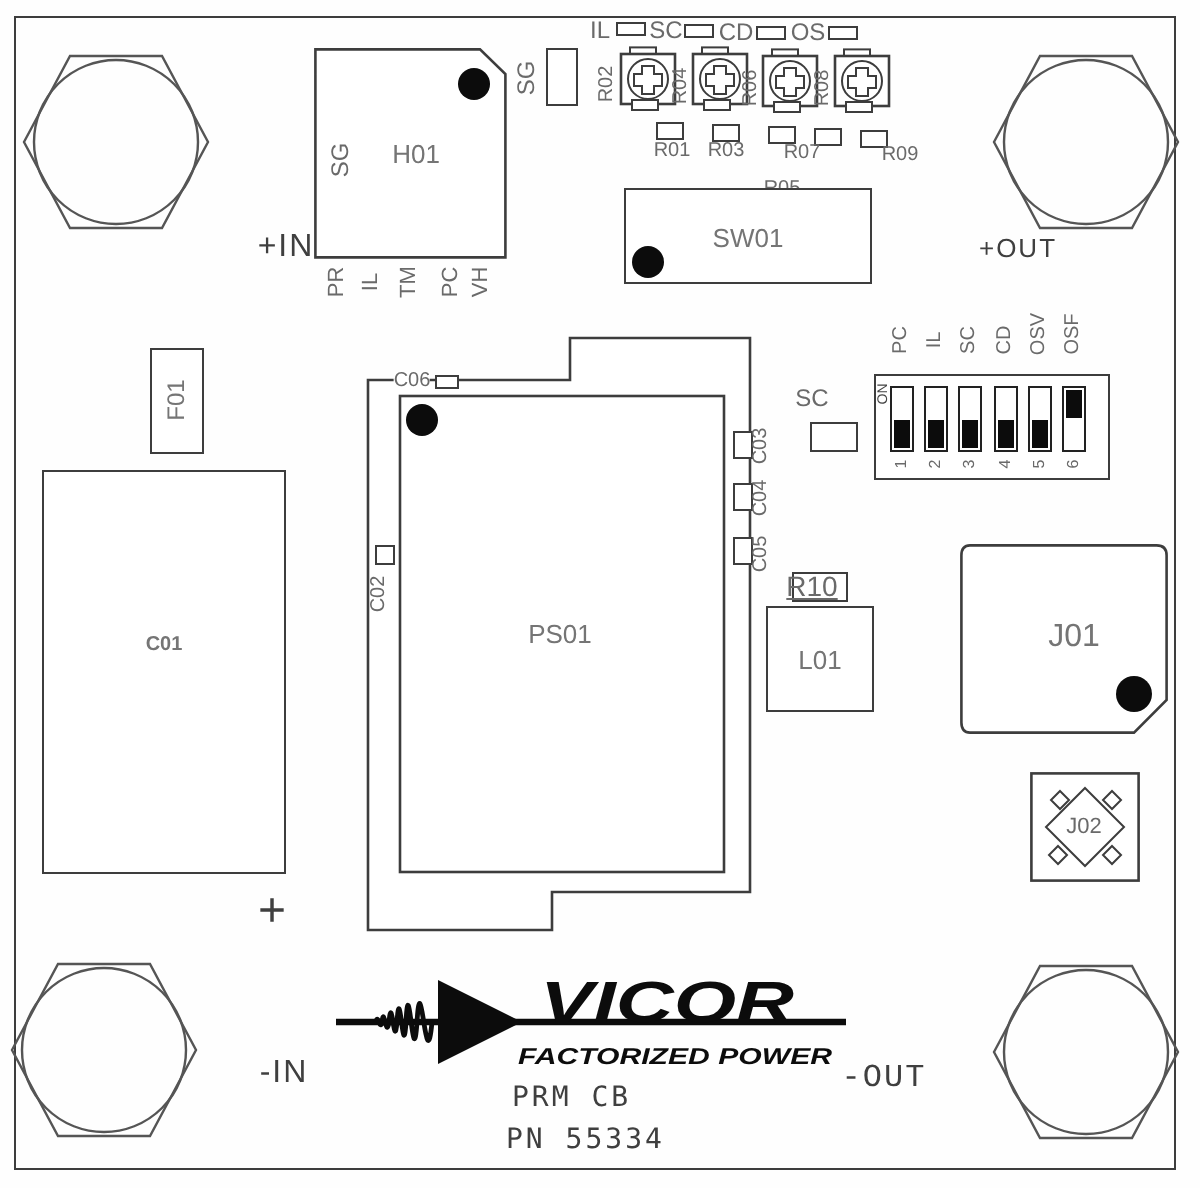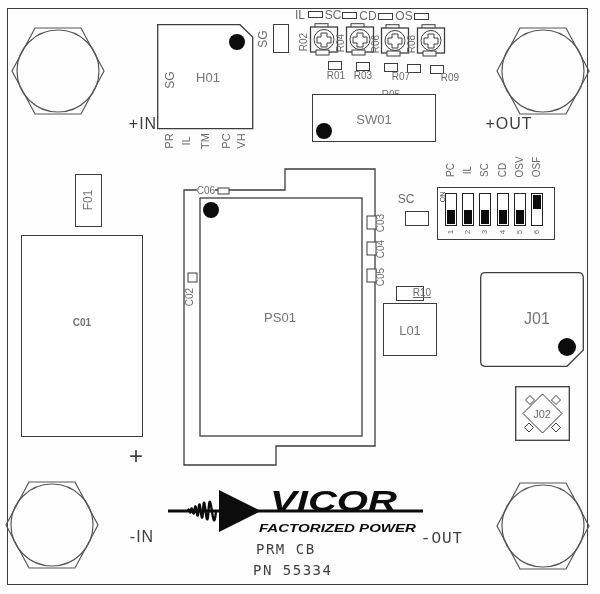--- a/index.html
+++ b/index.html
@@ -35,21 +35,21 @@
   <svg style="left:6px;top:482px" width="92" height="86" viewBox="0 0 92 86">
     <polygon points="0,43 23,0 69,0 92,43 69,86 23,86" fill="none" stroke="#555" stroke-width="1.2"></polygon>
     <circle cx="46" cy="43" r="41" fill="none" stroke="#555" stroke-width="1.2"></circle>
   </svg>
   <svg style="left:497px;top:483px" width="92" height="86" viewBox="0 0 92 86">
     <polygon points="0,43 23,0 69,0 92,43 69,86 23,86" fill="none" stroke="#555" stroke-width="1.2"></polygon>
     <circle cx="46" cy="43" r="41" fill="none" stroke="#555" stroke-width="1.2"></circle>
   </svg>
 
   <span class="ctr silk" style="left:107px;top:124px;font-size:16px;letter-spacing:1px;margin-left:36px;">+IN</span>
-  <span class="ctr silk" style="left:509px;top:124px;font-size:16px;letter-spacing:1px;text-align:right;">+OUT</span>
+  <span class="ctr silk" style="left:509px;top:124px;font-size:13px;letter-spacing:1px;text-align:right;">+OUT</span>
   <span class="ctr silk" style="left:142px;top:537px;font-size:16px;letter-spacing:1px;">-IN</span>
   <span class="ctr silk" style="left:442px;top:539px;font-size:16px;letter-spacing:1px;font-family:Liberation Mono, monospace;">-OUT</span>
 
   <svg style="left:157px;top:24px" width="97" height="106" viewBox="0 0 97 106">
     <path d="M0.7,0.7 H83 L95.7,13 V104.7 H0.7 Z" fill="#fff" stroke="#3d3d3d" stroke-width="1.3"></path>
   </svg>
   <div class="dot" style="left:229px;top:34px;width:16px;height:16px;"></div>
   <span class="rot lbl" style="left:170px;top:80px;font-size:12px;">SG</span>
   <span class="ctr ref" style="left:208px;top:77px;font-size:13px;">H01</span>
   <span class="rot lbl" style="left:169px;top:141px;font-size:11px;">PR</span>
@@ -169,21 +169,21 @@
   <div class="box" style="left:405px;top:211px;width:24px;height:15px;"></div>
 
   <div class="box" style="left:75px;top:174px;width:27px;height:53px;border-width:1.3px;"></div>
   <span class="rot ref" style="left:88px;top:200px;font-size:12px;">F01</span>
 
   <div class="box" style="left:21px;top:235px;width:122px;height:202px;border-width:1.3px;"></div>
   <span class="ctr ref" style="left:82px;top:323px;font-size:10px;font-weight:bold;">C01</span>
   <span class="ctr silk" style="left:136px;top:456px;font-size:24px;font-weight:300;">+</span>
 
   <div class="box" style="left:396px;top:286px;width:28px;height:15px;"></div>
-  <span class="ctr lbl" style="left:422px;top:293px;font-size:10px;text-decoration:underline;">R10</span>
+  <span class="ctr lbl" style="left:406px;top:293px;font-size:14px;text-decoration:underline;">R10</span>
 
   <div class="box" style="left:383px;top:303px;width:54px;height:53px;border-width:1.3px;"></div>
   <span class="ctr ref" style="left:410px;top:330px;font-size:13px;">L01</span>
 
   <svg style="left:480px;top:272px" width="104" height="95" viewBox="0 0 104 95">
     <path d="M5,0.7 H98.3 Q103.3,0.7 103.3,5.7 V78 L87,94.3 H5 Q0.7,94.3 0.7,89.3 V5.7 Q0.7,0.7 5,0.7 Z" fill="#fff" stroke="#3d3d3d" stroke-width="1.3"></path>
   </svg>
   <span class="ctr ref" style="left:537px;top:319px;font-size:16px;">J01</span>
   <div class="dot" style="left:558px;top:338px;width:18px;height:18px;"></div>
 

